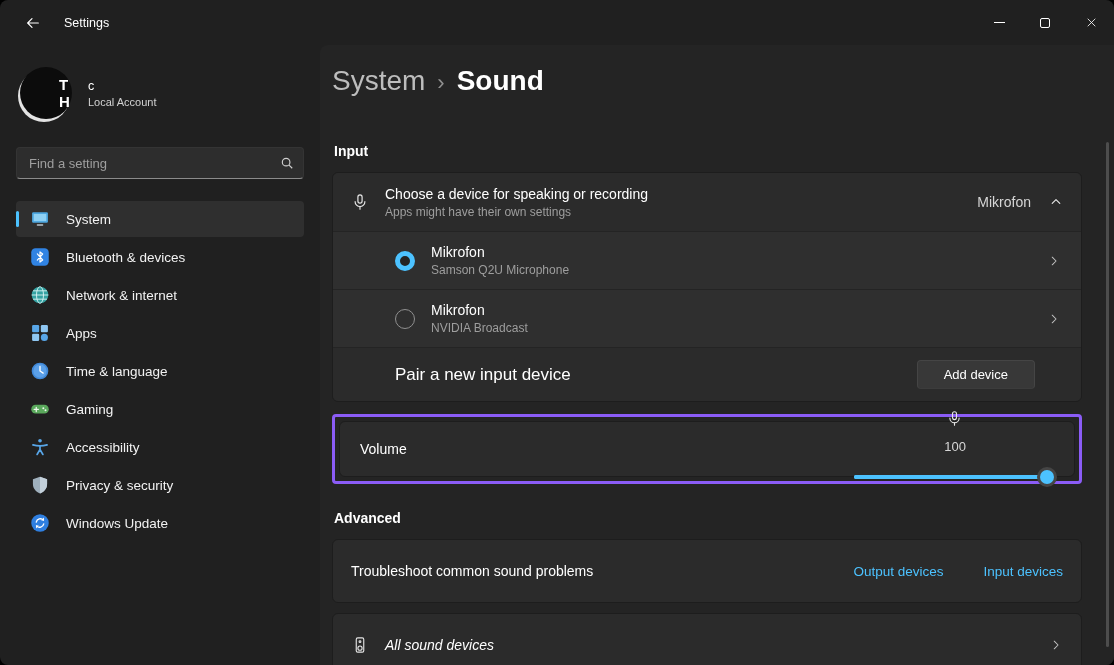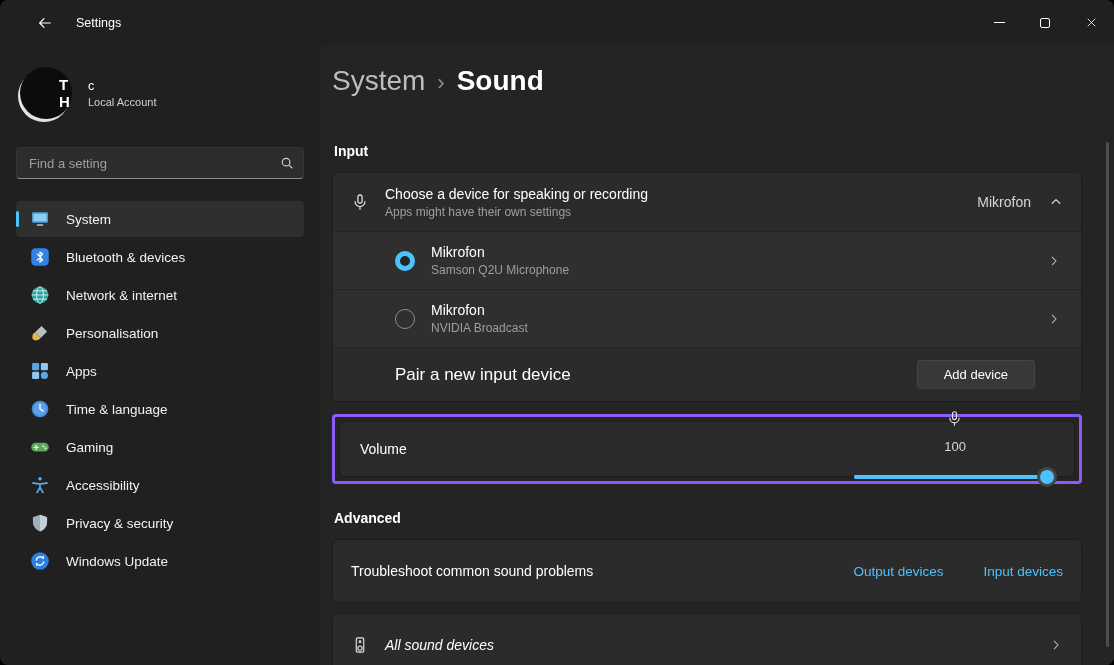--- a/index.html
+++ b/index.html
@@ -8,21 +8,21 @@
     width:1114px; height:665px; background:#000;
     font-family:"Liberation Sans","DejaVu Sans",sans-serif;
     -webkit-font-smoothing:antialiased;
   }
   .window {
     position:relative; width:1114px; height:665px;
     background:#202020; color:#fff; border-radius:8px; overflow:hidden;
   }
 
   
-  .titlebar { position:absolute; top:0; left:16px; right:0; height:45px; display:flex; align-items:center;text-align:right; }
+  .titlebar { position:absolute; top:0; left:4px; right:0; height:45px; display:flex; align-items:center;text-align:right; }
   .back-btn { width:34px; height:30px; margin-left:12px; background:transparent; border:none;
     display:flex; align-items:center; justify-content:center; border-radius:4px; cursor:pointer; padding:0; }
   .tb-title { font-size:12.5px; color:#fff; margin-left:14px; }
   .win-controls { margin-left:auto; display:flex; height:100%; }
   .win-btn { width:46px; height:100%; background:transparent; border:none; cursor:pointer;
     display:flex; align-items:center; justify-content:center; padding:0; }
   .min-glyph { display:block; width:11px; height:1px; background:#fff; }
   .max-glyph { display:block; width:10px; height:10px; border:1.2px solid #fff; border-radius:2px; }
 
   
@@ -187,29 +187,20 @@
               <circle cx="12" cy="12" r="10" fill="#35a2a2"></circle>
               <ellipse cx="12" cy="12" rx="4.2" ry="10" fill="none" stroke="#d9f3f3" stroke-width="1.1"></ellipse>
               <path d="M2 12h20M3.6 7h16.8M3.6 17h16.8" stroke="#d9f3f3" stroke-width="1.1" fill="none"></path>
             </svg>
         </span>
         <span class="nav-label">Network &amp; internet</span>
       </div>
       <div class="nav-item">
         <span class="nav-icon">
           <svg viewBox="0 0 24 24" width="20" height="20">
-              <path d="M13.8 3.5l6.7 6.7-7.4 7.4-6.7-6.7z" fill="#b8bec6"></path>
-              <path d="M6.4 10.9l6.7 6.7-1.9 1.9c-1.3 1.3-5.3 2.3-7.3.3s-1-6 .3-7.3z" fill="#e3b54a"></path>
-            </svg>
-        </span>
-        <span class="nav-label">Personalisation</span>
-      </div>
-      <div class="nav-item">
-        <span class="nav-icon">
-          <svg viewBox="0 0 24 24" width="20" height="20">
               <rect x="2.5" y="2.5" width="8.5" height="8.5" rx="1.5" fill="#58a6e8"></rect>
               <rect x="13" y="2.5" width="8.5" height="8.5" rx="1.5" fill="#8fc7f2"></rect>
               <rect x="2.5" y="13" width="8.5" height="8.5" rx="1.5" fill="#8fc7f2"></rect>
               <rect x="13" y="13" width="8.5" height="8.5" rx="4.2" fill="#58a6e8"></rect>
             </svg>
         </span>
         <span class="nav-label">Apps</span>
       </div>
       <div class="nav-item">
         <span class="nav-icon">

